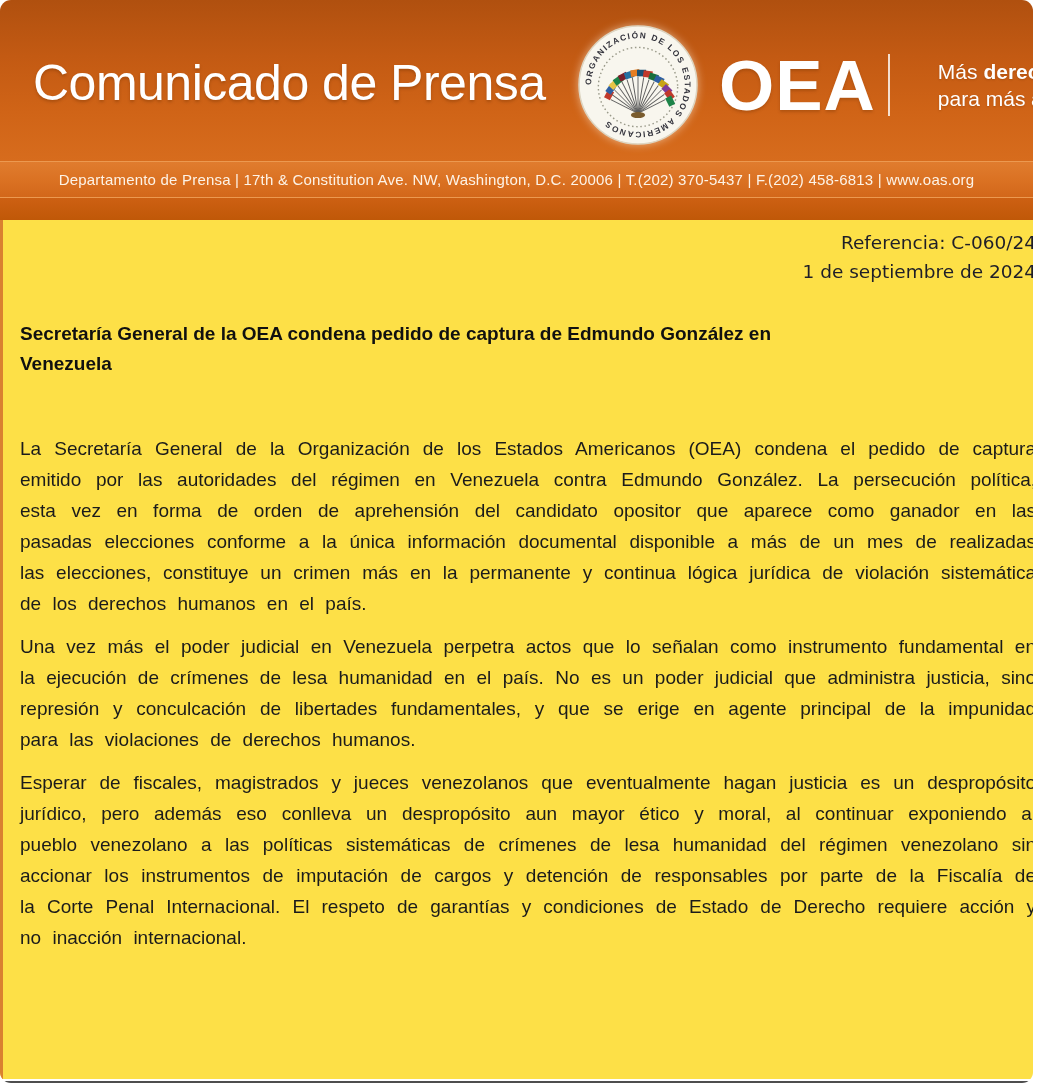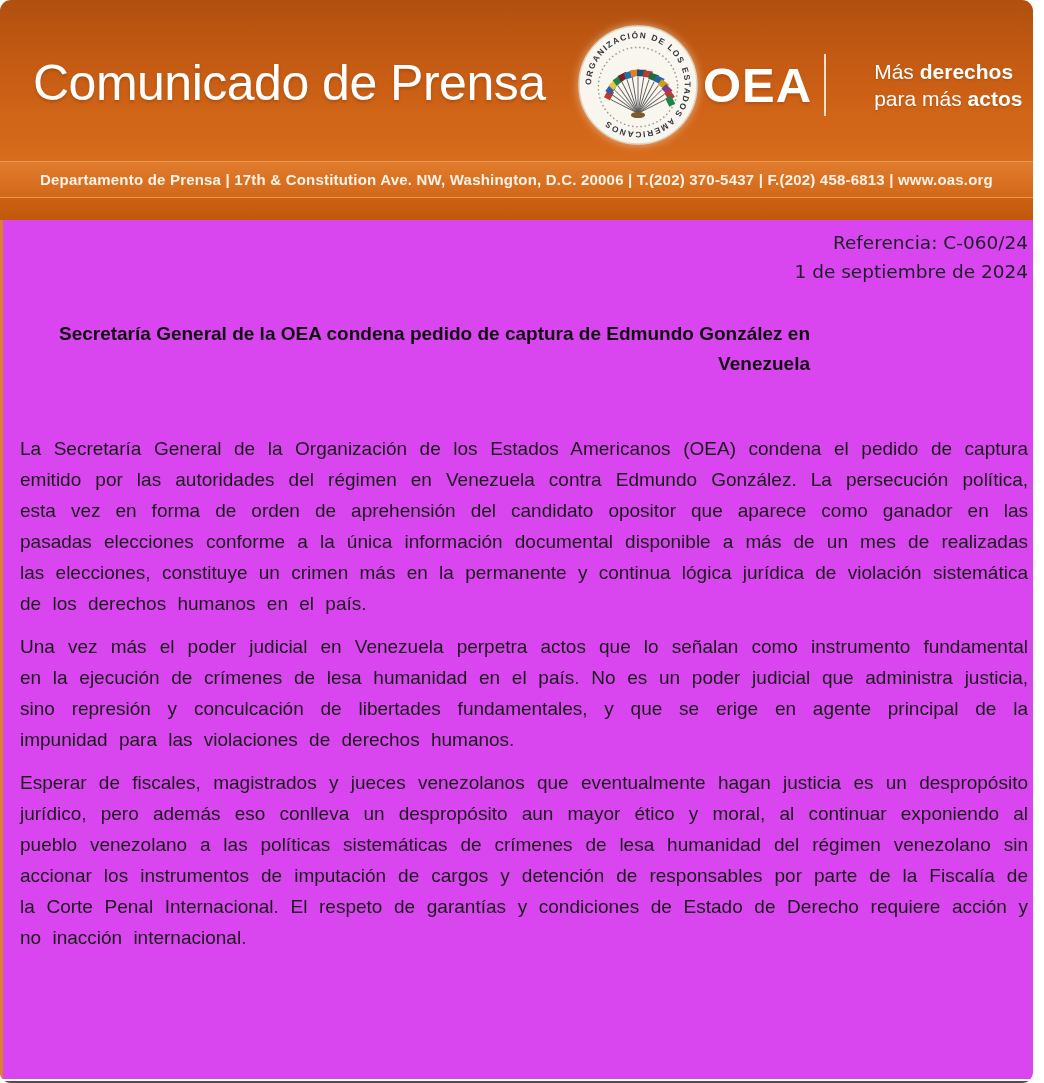--- a/index.html
+++ b/index.html
@@ -33,22 +33,22 @@
     position:absolute;
     left:577px; top:24px;
     display:flex;
     align-items:center;
   }
   .seal {
     width:122px; height:122px;
     filter:drop-shadow(0 0 4px rgba(255,240,220,0.55));
   }
   .wordmark {
-    margin-left:4px;
-    font-size:49px;
+    margin-left:20px;
+    font-size:71px;
     font-weight:bold;
     letter-spacing:1px;
     color:#ffffff;
     text-shadow:0 2px 3px rgba(105,45,0,0.3);
     line-height:1;
   }
   .brand-divider {
     width:2px; height:62px;
     margin:0 13px 0 12px;
     background:rgba(255,255,255,0.8);
@@ -64,53 +64,52 @@
   .tagline b  { font-weight:700; }
 
   .infobar {
     height:37px;
     border-top:1px solid #ec9950;
     border-bottom:1px solid #ec9950;
     background:linear-gradient(180deg,#e07c2e 0%,#da7122 55%,#d2671a 100%);
     display:flex; align-items:center; justify-content:center;
     color:#fdf3e7;
     font-size:15px;
-    font-weight:bold;
+    font-weight:normal;
     letter-spacing:0.2px;
     white-space:nowrap;
   }
   .substrip {
     height:22px;
     background:linear-gradient(180deg,#cd6013 0%,#c05808 100%);
   }
 
   
   .content {
     width:1044px;
     min-height:859px;
-    background:#d946ef;
+    background:#fde047;
     border-left:3px solid #da8130;
     border-right:3px solid #c69a62;
-    padding:8px 13px 30px 17px;
+    padding:8px 5px 30px 17px;
   }
   .ref-block {
     text-align:right;
     font-family:"DejaVu Sans", sans-serif;
     font-size:18.5px;
     line-height:29px;
     color:#1e1e28;
   }
   .doc-title {
     margin:33px 0 54px 0;
     max-width:790px;
     font-size:19px;
     line-height:30px;
     font-weight:bold;
     color:#101010;
-    text-align:right;
   }
   .doc-par {
     margin:5px 0 12px 0;
     font-size:19px;
     line-height:31px;
     text-align:justify;
     word-spacing:6px;
     color:#1b1b1b;
   }
   .bottom-edge {

